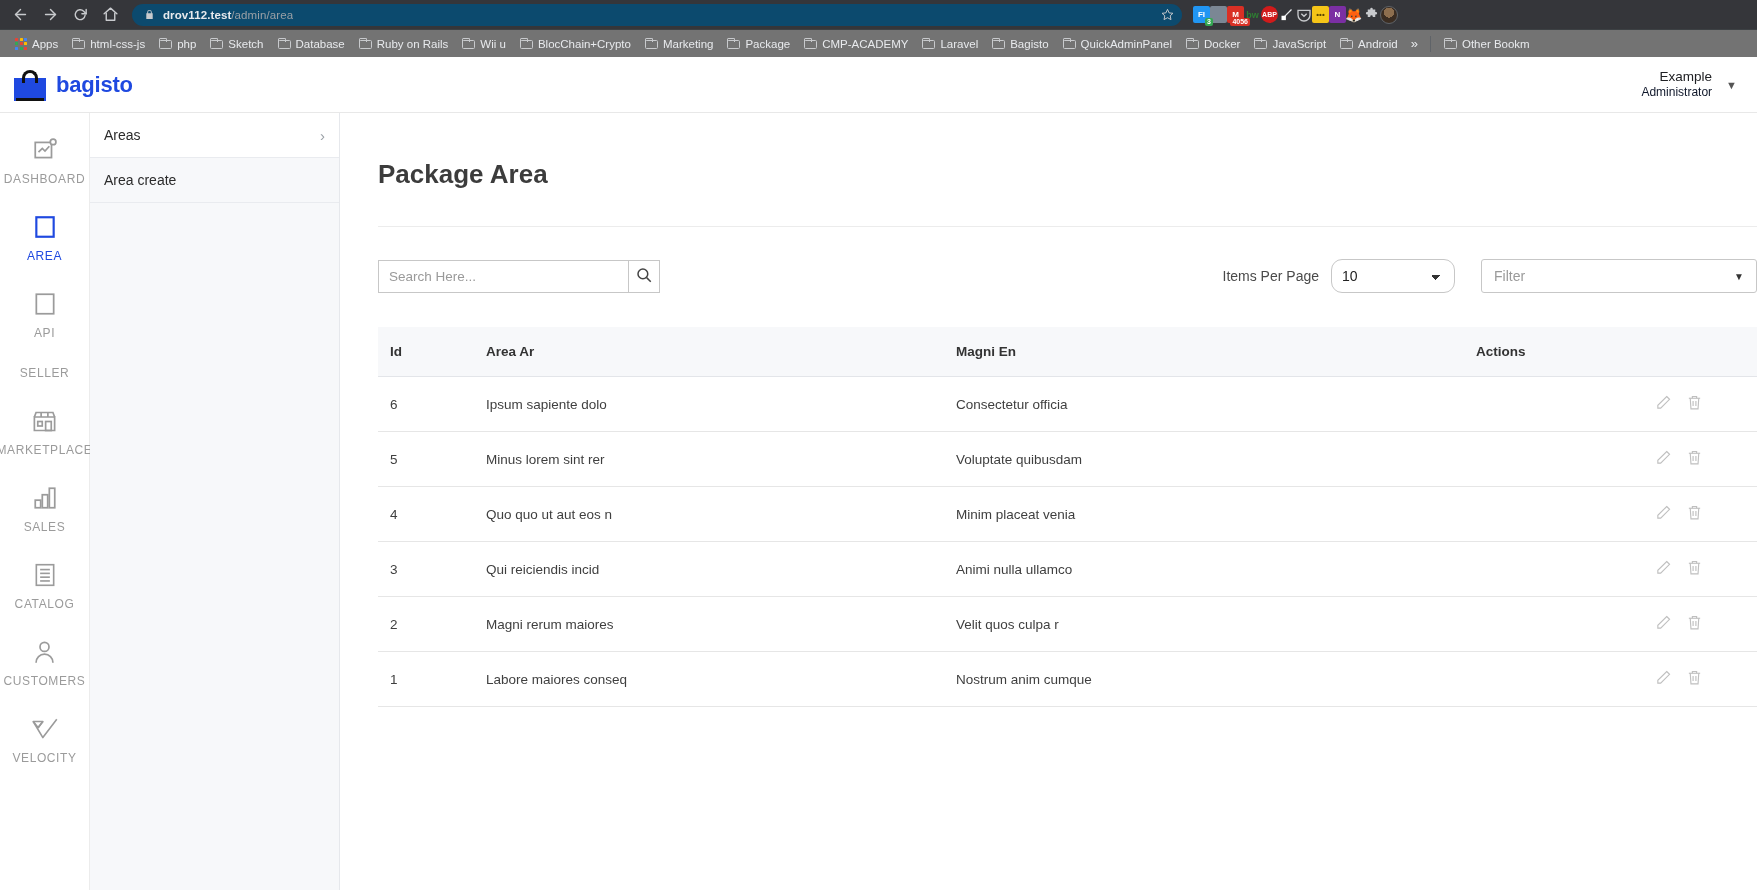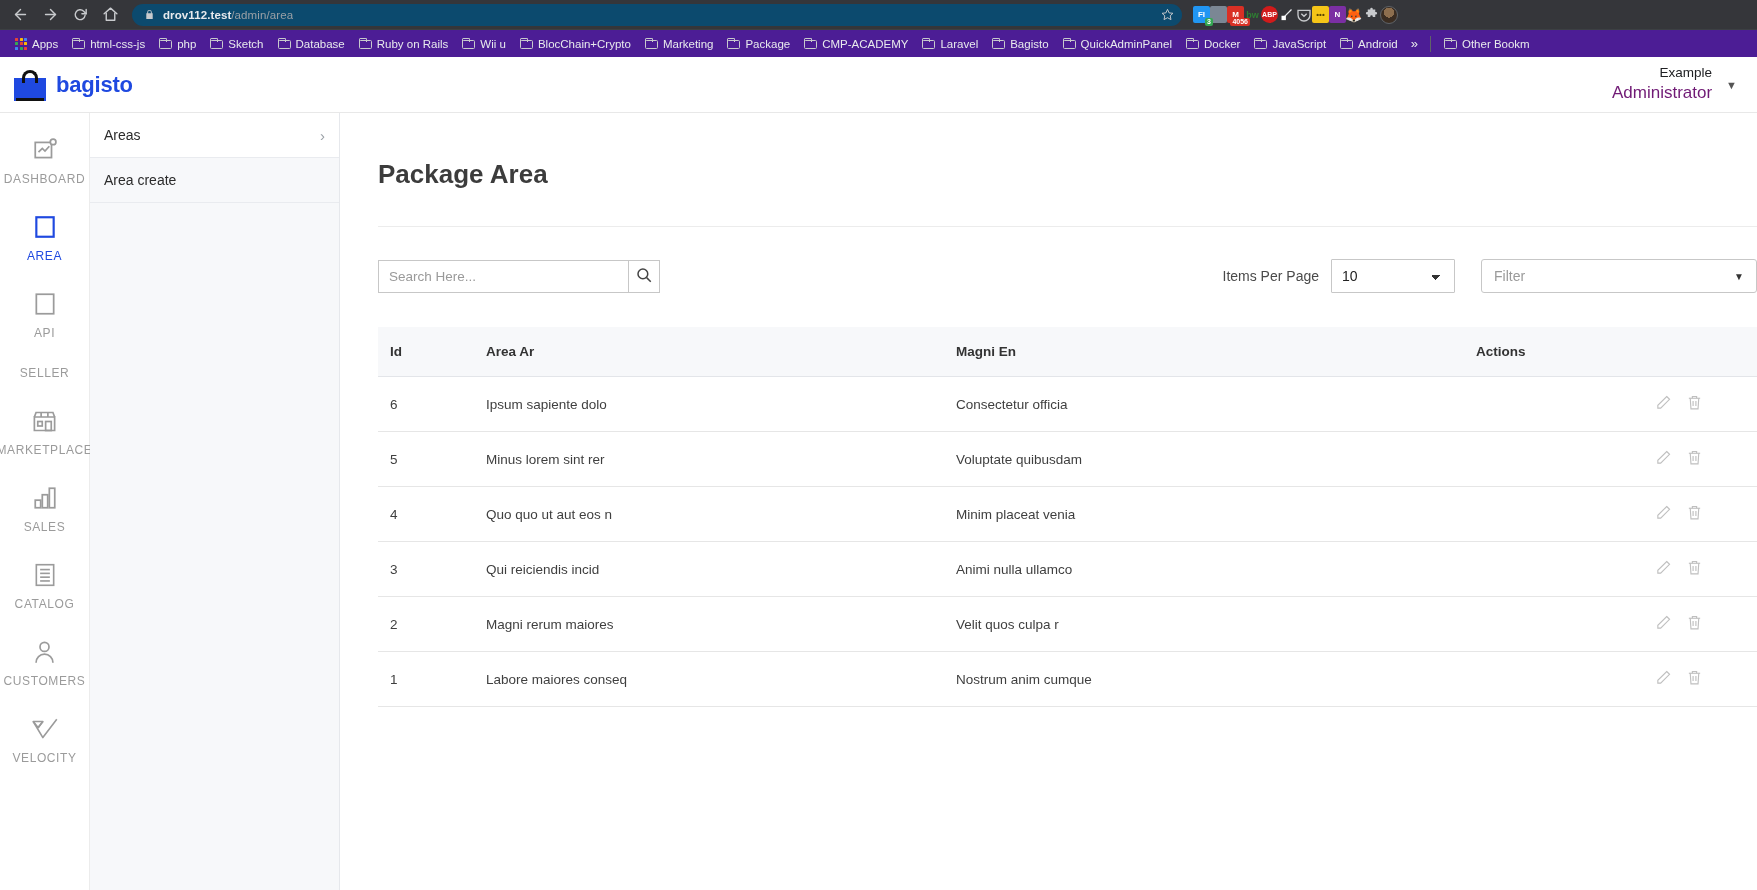--- a/index.html
+++ b/index.html
@@ -46,21 +46,21 @@
   .ext-badge.green { background: #34a853; right: auto; left: -5px; }
   .avatar-pic {
     width: 18px; height: 18px; border-radius: 50%;
     background: radial-gradient(circle at 50% 35%, #8d6e4e 0 38%, #3b2d22 39% 100%);
     border: 1px solid #5f6368;
   }
 
   
   .bookmarks {
     height: 28px; display: flex; align-items: center;
-    padding: 0 8px 0 8px; gap: 0px; background: #4c1d95;
+    padding: 0 8px 0 8px; gap: 0px; background: #737373;
     border-top: 1px solid #3c4043; font-size: 11.5px; color: #e8eaed;
     white-space: nowrap;
   }
   .bm { display: flex; align-items: center; gap: 5px; padding: 3px 7px;
         border-radius: 4px; flex: 0 0 auto; }
   .bm-folder {
     width: 13px; height: 11px; position: relative; flex: 0 0 auto;
   }
   .bm-folder::before {
     content: ""; position: absolute; inset: 2px 0 0 0;
@@ -95,21 +95,21 @@
     border: 3px solid #111; border-bottom: none; border-radius: 8px 8px 0 0;
   }
   .logo-bag .base {
     position: absolute; left: 2px; bottom: 0px; width: 28px; height: 3px;
     background: #111;
   }
   .brand { font-size: 22px; font-weight: 700; color: #1f49e0; letter-spacing: -.2px; }
   .user-box { margin-left: auto; display: flex; align-items: center; gap: 14px; }
   .user-text { text-align: right; line-height: 1.25; }
   .user-name { font-size: 13.5px; color: #202124; }
-  .user-role { font-size: 17px; color: #701a75; }
+  .user-role { font-size: 12px; color: #0f172a; }
   .caret-down { color: #555; font-size: 11px; }
 
   
   .shell { display: flex; height: calc(890px - 29px - 28px - 56px); }
 
   
   .rail {
     width: 90px; background: #fff; border-right: 1px solid #ececec;
     padding-top: 22px; display: flex; flex-direction: column; align-items: center;
     gap: 26px; flex: 0 0 90px;
@@ -149,21 +149,21 @@
   }
   .search-input::placeholder { color: #9a9a9a; }
   .search-btn {
     width: 32px; height: 33px; border: 1px solid #c7c7c7; background: #fff;
     display: flex; align-items: center; justify-content: center; color: #444;
     cursor: pointer;
   }
   .right-controls { margin-left: auto; display: flex; align-items: center; gap: 0; }
   .ipp-label { font-size: 14px; color: #4a4a4a; margin-right: 12px; }
   .ipp-select {
-    width: 124px; height: 34px; border: 1px solid #c7c7c7; border-radius: 1px;
+    width: 124px; height: 34px; border: 1px solid #c7c7c7; border-radius: 11px;
     background: #fff; font-size: 14px; color: #222; padding: 0 10px;
     font-family: "Liberation Sans", sans-serif; appearance: none;
     background-image:
       linear-gradient(45deg, transparent 50%, #333 50%),
       linear-gradient(135deg, #333 50%, transparent 50%);
     background-position: calc(100% - 18px) 15px, calc(100% - 13px) 15px;
     background-size: 5px 5px, 5px 5px; background-repeat: no-repeat;
   }
   .filter-box {
     width: 276px; height: 34px; border: 1px solid #c7c7c7; border-radius: 3px;

